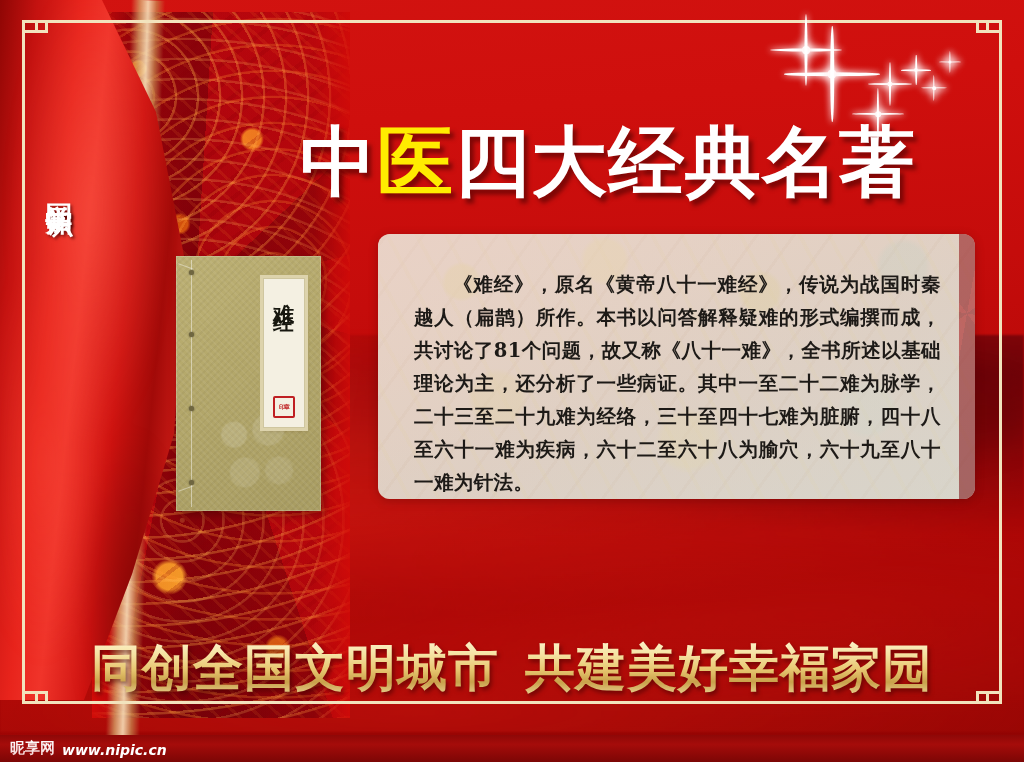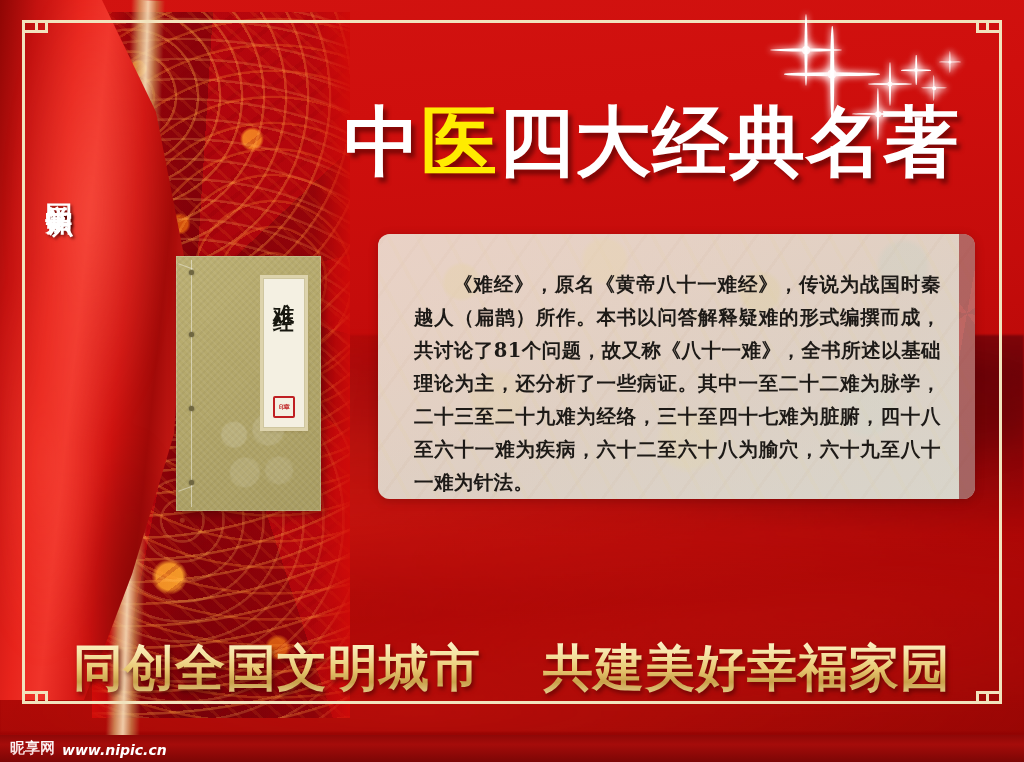--- a/index.html
+++ b/index.html
@@ -119,21 +119,21 @@
   }
   .star::before{width:var(--w);height:var(--t);box-shadow:0 0 6px 1px rgba(255,235,235,.9);}
   .star::after{width:var(--t);height:var(--w);box-shadow:0 0 6px 1px rgba(255,235,235,.9);}
   .star i{position:absolute;left:50%;top:50%;width:calc(var(--t)*2.6);height:calc(var(--t)*2.6);
     transform:translate(-50%,-50%);background:#fff;border-radius:50%;
     box-shadow:0 0 10px 4px rgba(255,245,245,.85);}
 
   
   .title-wrap{
     position:absolute;left:300px;top:104px;width:620px;height:96px;
-    display:flex;align-items:flex-start;justify-content:flex-start;margin-left:44px;
+    display:flex;align-items:flex-end;justify-content:flex-start;
   }
   .title{
     font-family:"DejaVu Sans","Liberation Sans",sans-serif;
     font-weight:bold;font-size:76px;line-height:1;letter-spacing:1px;
     white-space:nowrap;
   }
   .title .w{color:#ffffff;text-shadow:4px 5px 4px rgba(60,0,0,.55);}
   .title .y{color:#ffec00;text-shadow:4px 5px 4px rgba(60,0,0,.55);}
 
   
@@ -235,21 +235,20 @@
   
   .slogan{
     position:absolute;left:0;right:0;bottom:62px;height:64px;
     display:flex;align-items:center;justify-content:center;
     font-family:"DejaVu Sans","Liberation Sans",sans-serif;
     font-weight:bold;font-size:50px;letter-spacing:1px;white-space:nowrap;
     background:linear-gradient(180deg,#fff7d6 0%,#f6e3a4 28%,#e8c771 52%,#c9a14a 72%,#f3e2ab 100%);
     -webkit-background-clip:text;background-clip:text;color:transparent;
     text-shadow:none;
     filter:drop-shadow(2px 3px 2px rgba(60,0,0,.55));
-    gap:18px;
   }
   .slogan-gap{display:inline-block;width:26px;}
 
   
   .footer{
     position:absolute;left:0;right:0;bottom:0;height:27px;
     background:linear-gradient(180deg,#8e0807 0%,#a50c0a 35%,#7c0605 100%);
     display:flex;align-items:center;
   }
   .fbrand{

